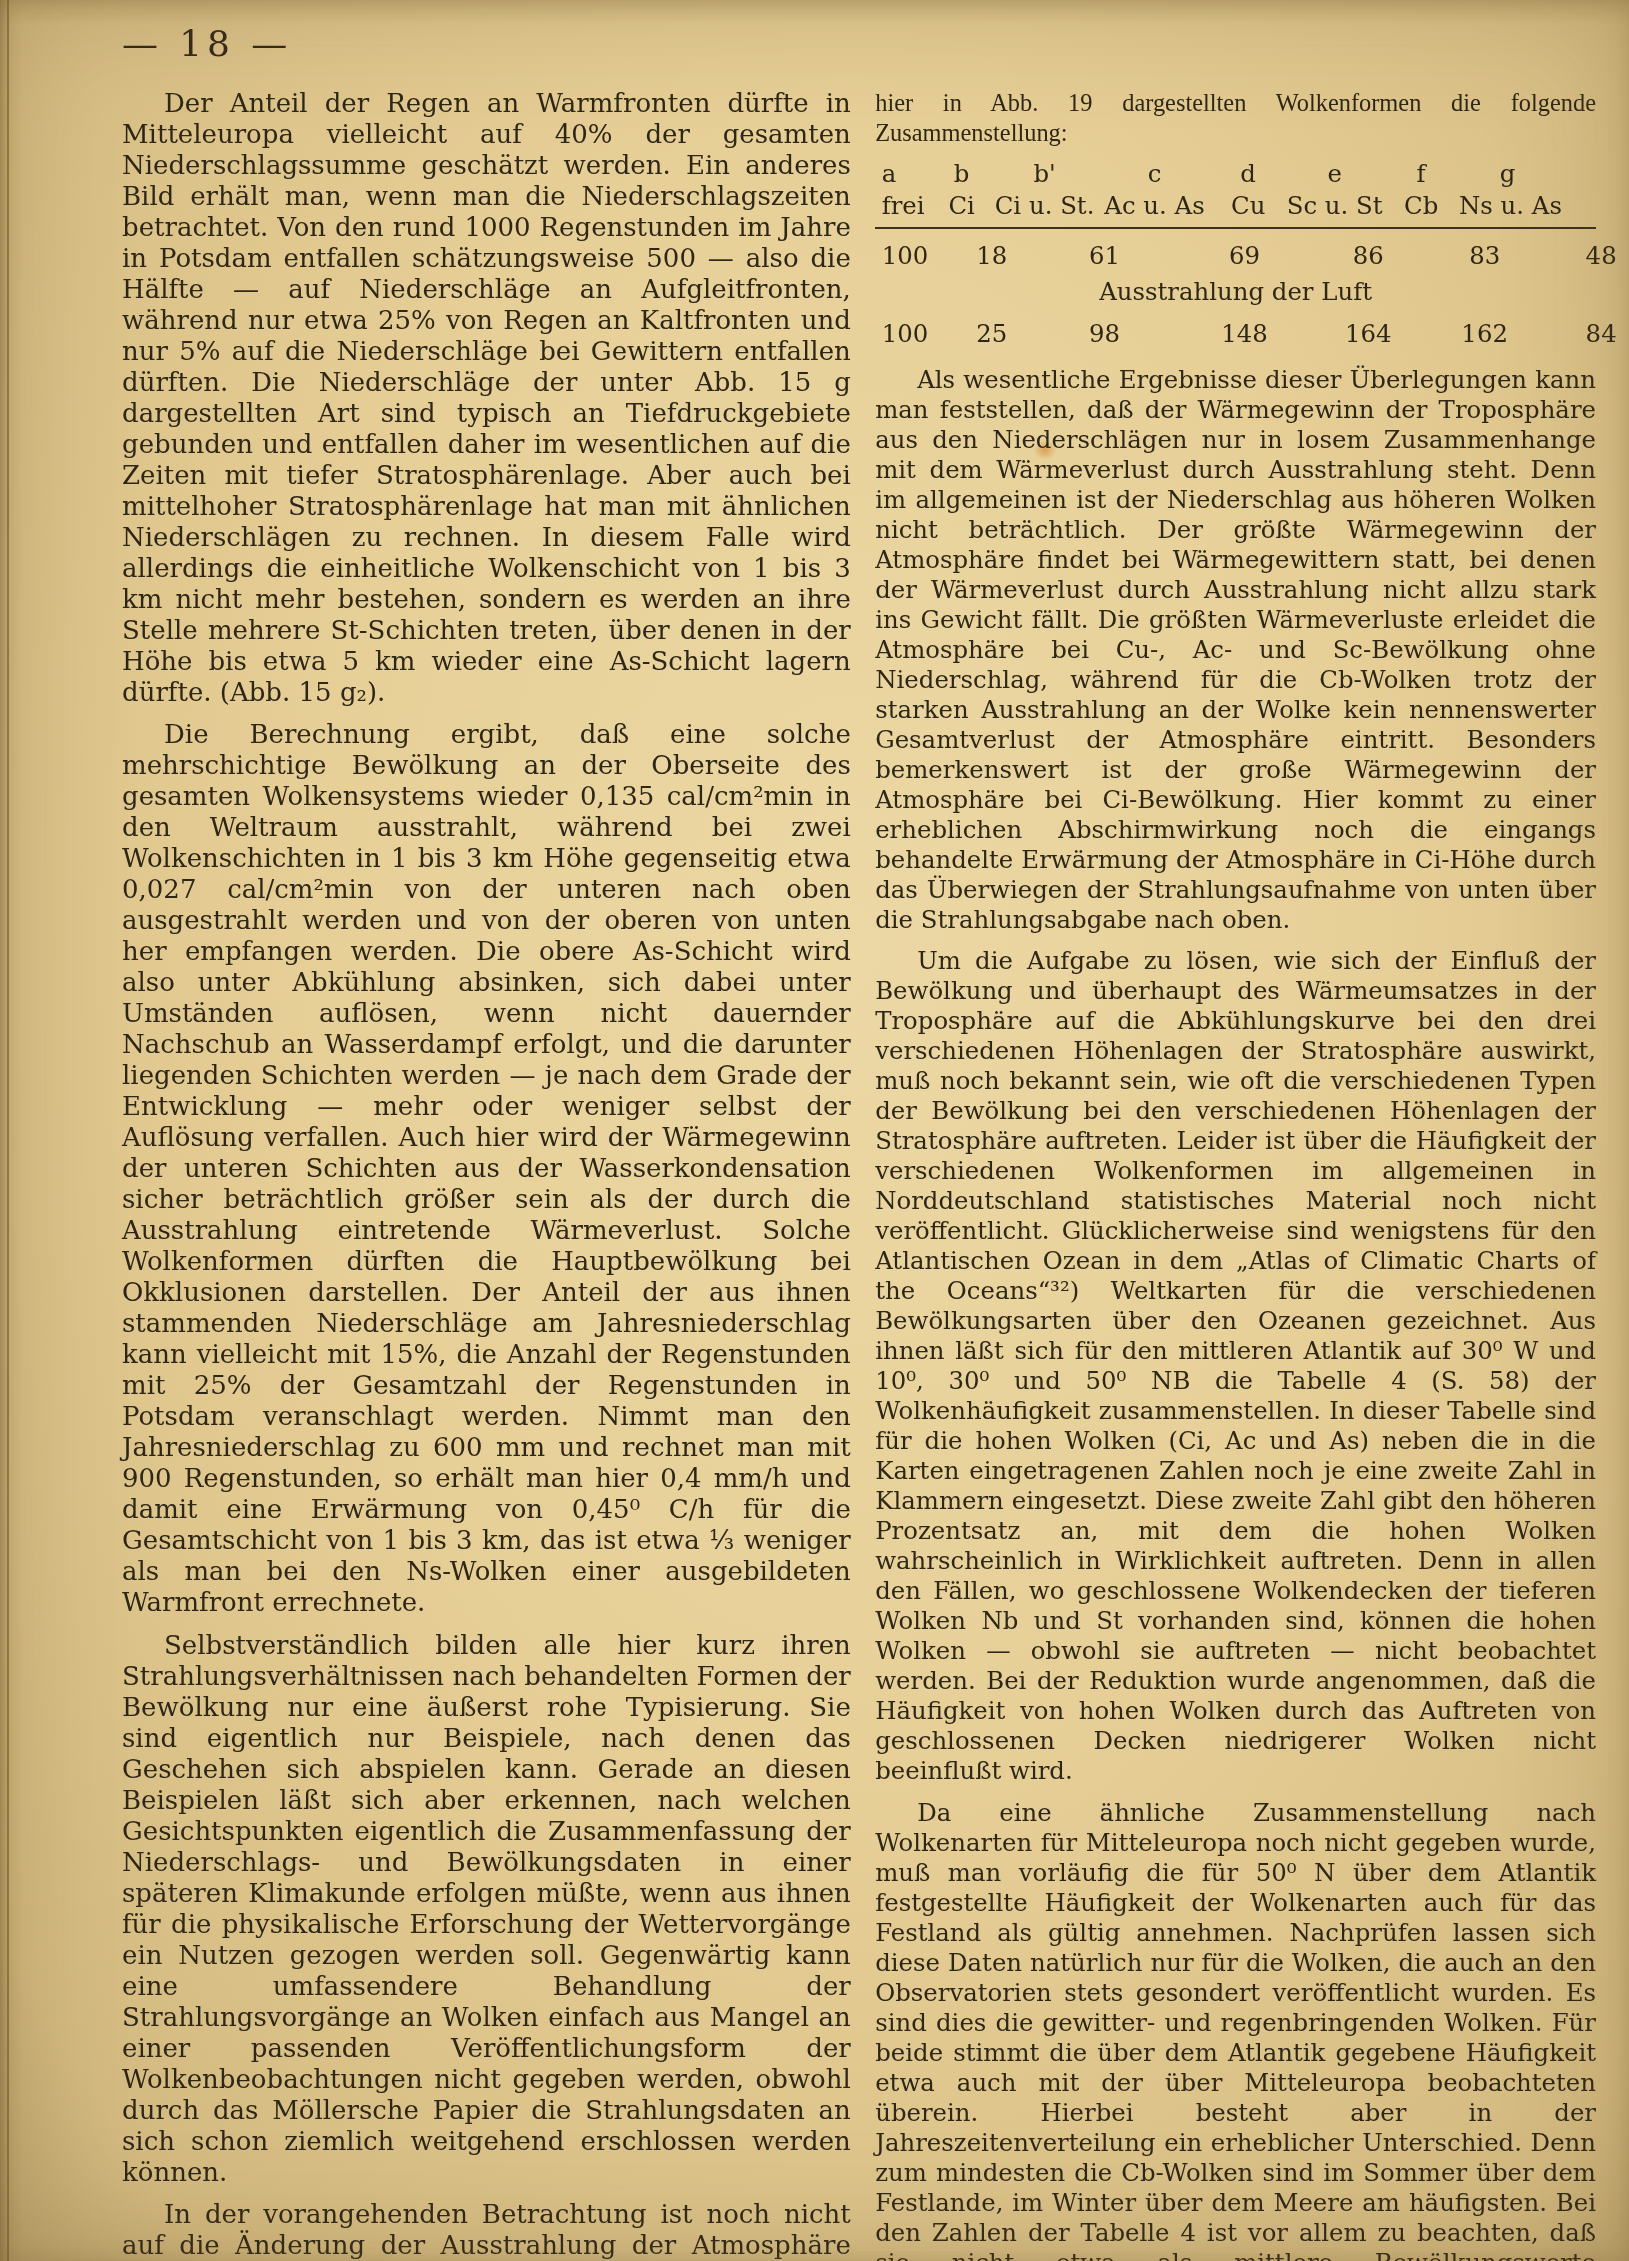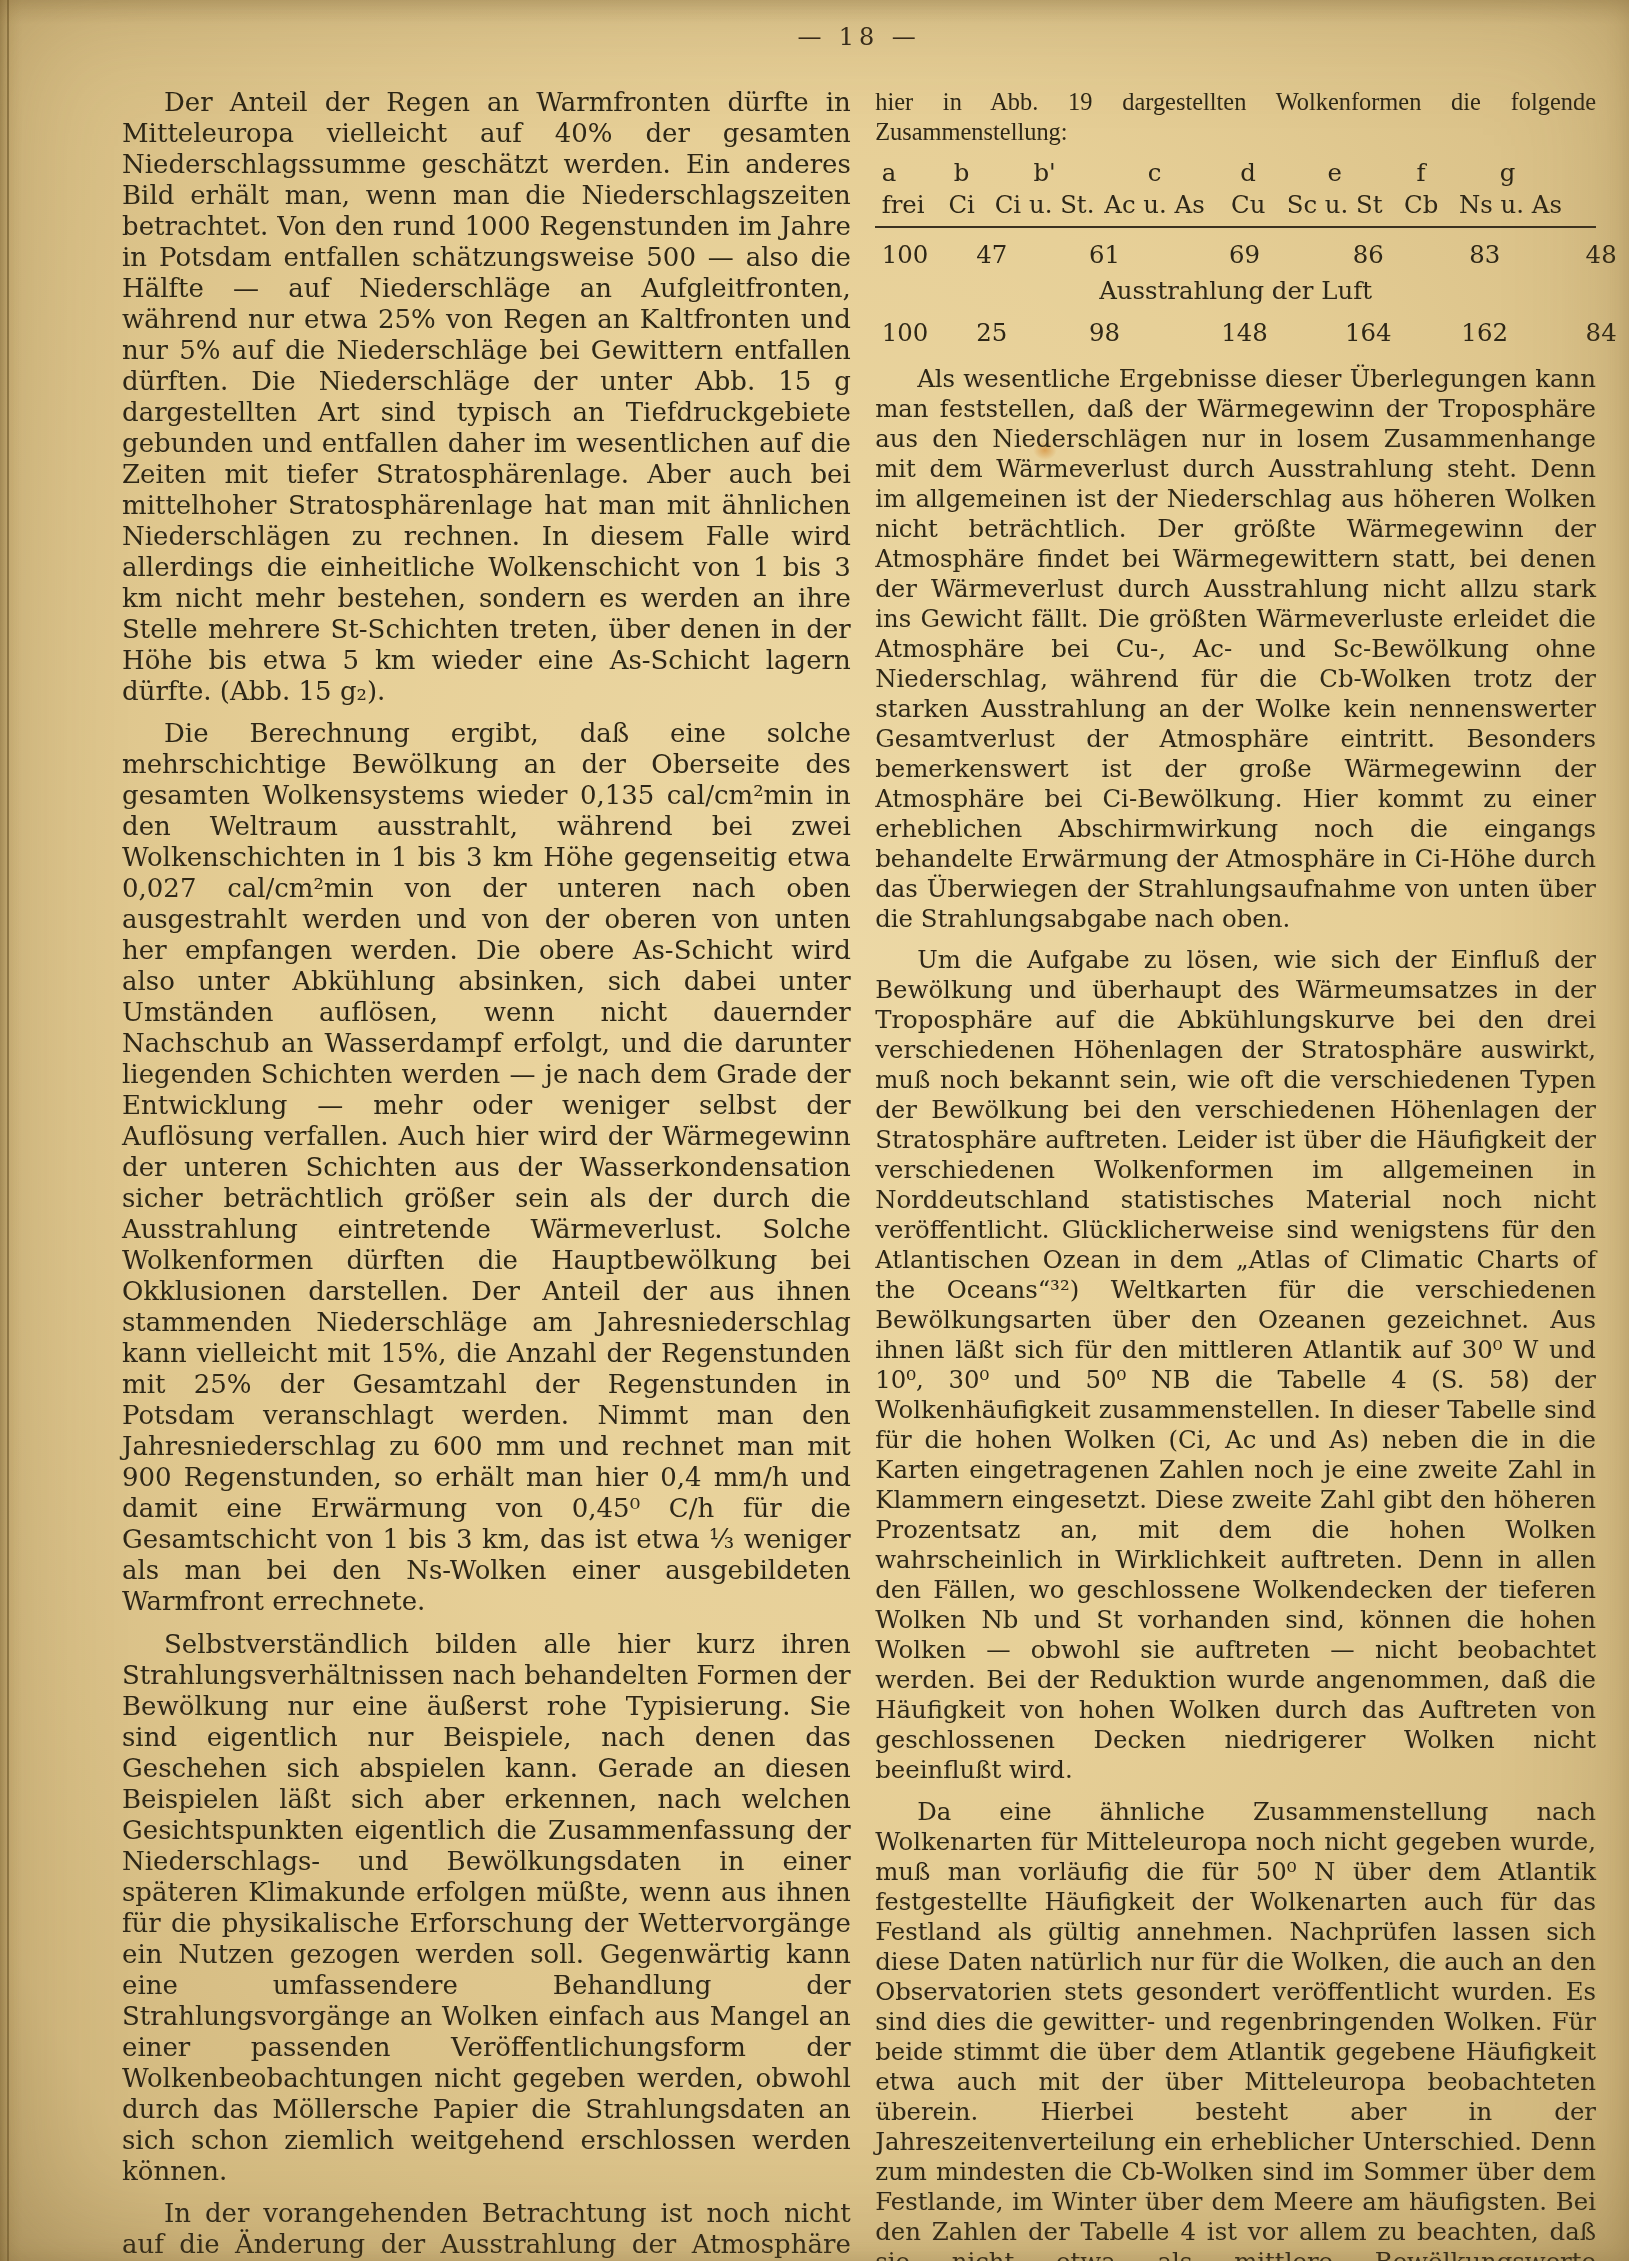--- a/index.html
+++ b/index.html
@@ -33,25 +33,25 @@
   .stain {
     position: absolute; left: 1033px; top: 440px; width: 24.4px; height: 19.5px;
     background: radial-gradient(ellipse at center, rgba(206,122,28,0.55) 0%, rgba(206,122,28,0.0) 70%);
     border-radius: 50%;
     pointer-events: none;
   }
   .content {
     position: absolute; left: 122px; top: 23px; width: 1474px;
   }
   .page-number {
-    text-align: center;
-    font-size: 24px;
+    text-align: left;
+    font-size: 36px;
     letter-spacing: 4.9px;
     color: #33291a;
-    margin-bottom: 36px;
+    margin-bottom: 24px;
   }
   .columns {
     display: flex; gap: 24.4px;
   }
   .col { text-align: justify; }
   .col-left {
     width: 729px;
     font-size: 26px; line-height: 31px;
   }
   .col-right {
@@ -121,21 +121,21 @@
             <span>Ac u. As</span>
             <span>Cu</span>
             <span>Sc u. St</span>
             <span>Cb</span>
             <span>Ns u. As</span>
             <span class="unit"></span>
           </div>
           <div class="trule"></div>
           <div class="trow vals">
             <span class="first">100</span>
-            <span>47</span>
+            <span>18</span>
             <span>61</span>
             <span>69</span>
             <span>86</span>
             <span>83</span>
             <span>48</span>
             <span>27</span>
             <span class="unit">%</span>
           </div>
           <div class="tcaption">Ausstrahlung der Luft</div>
           <div class="trow vals">

